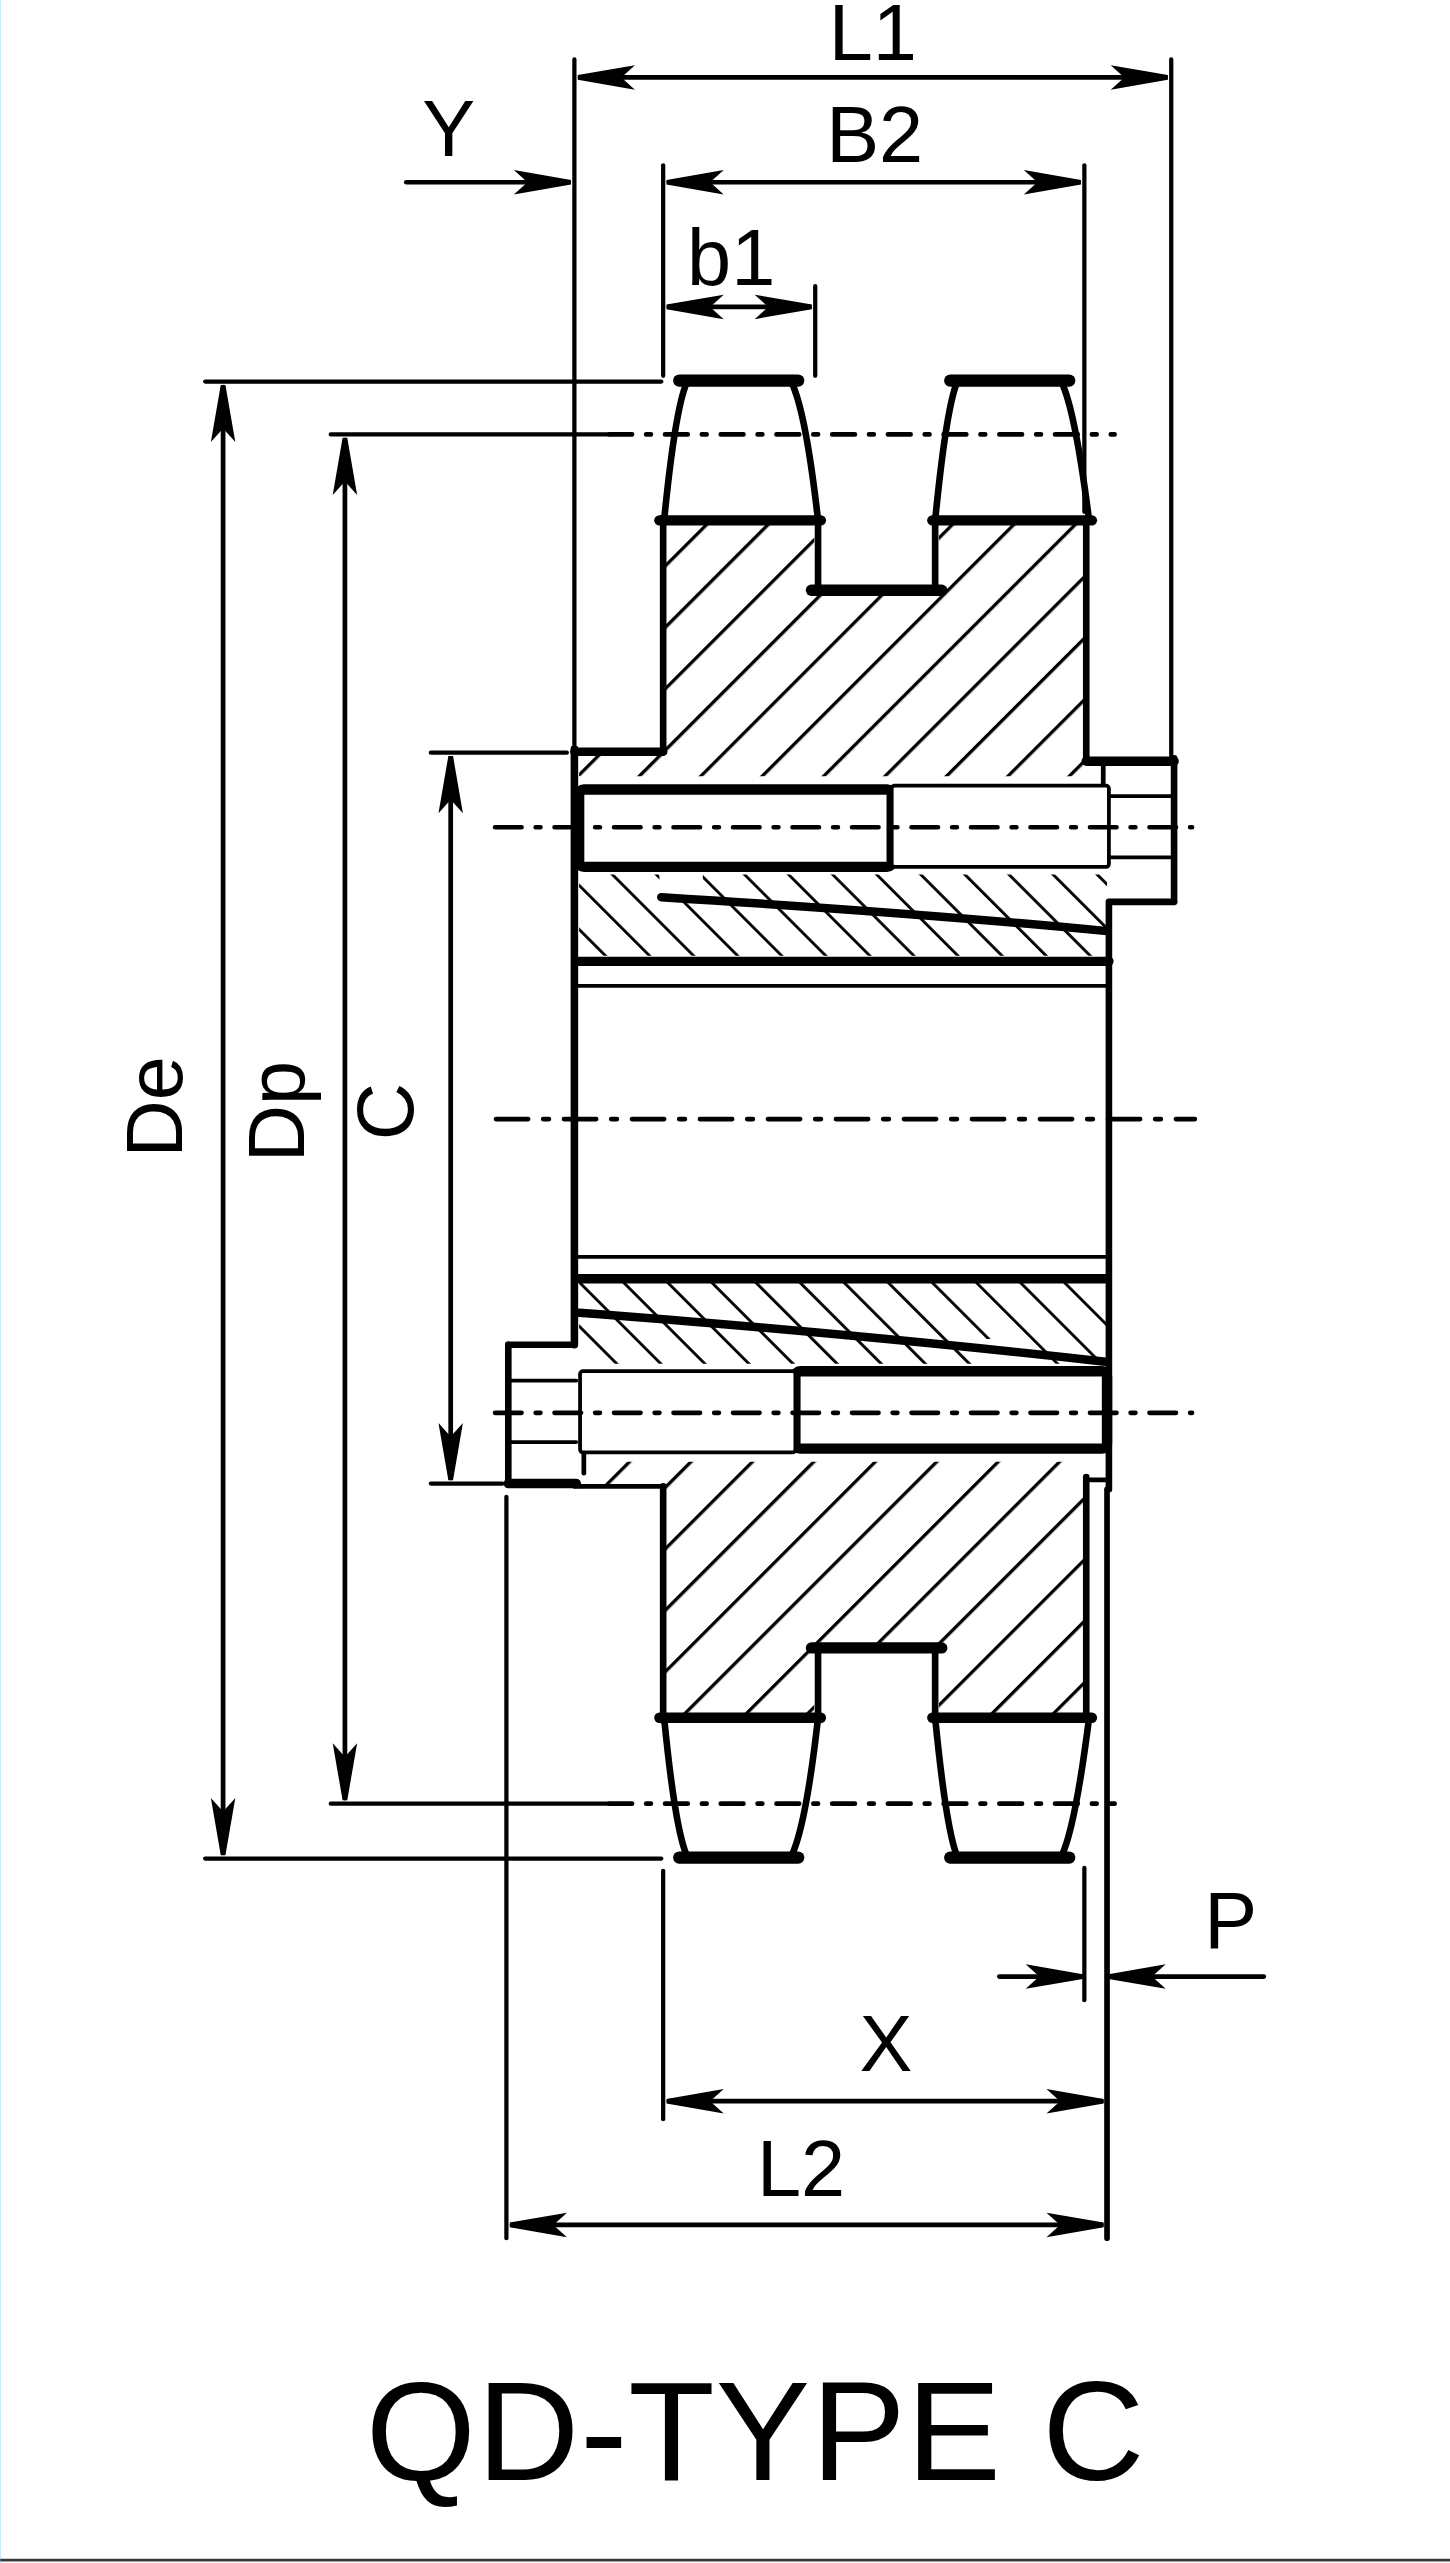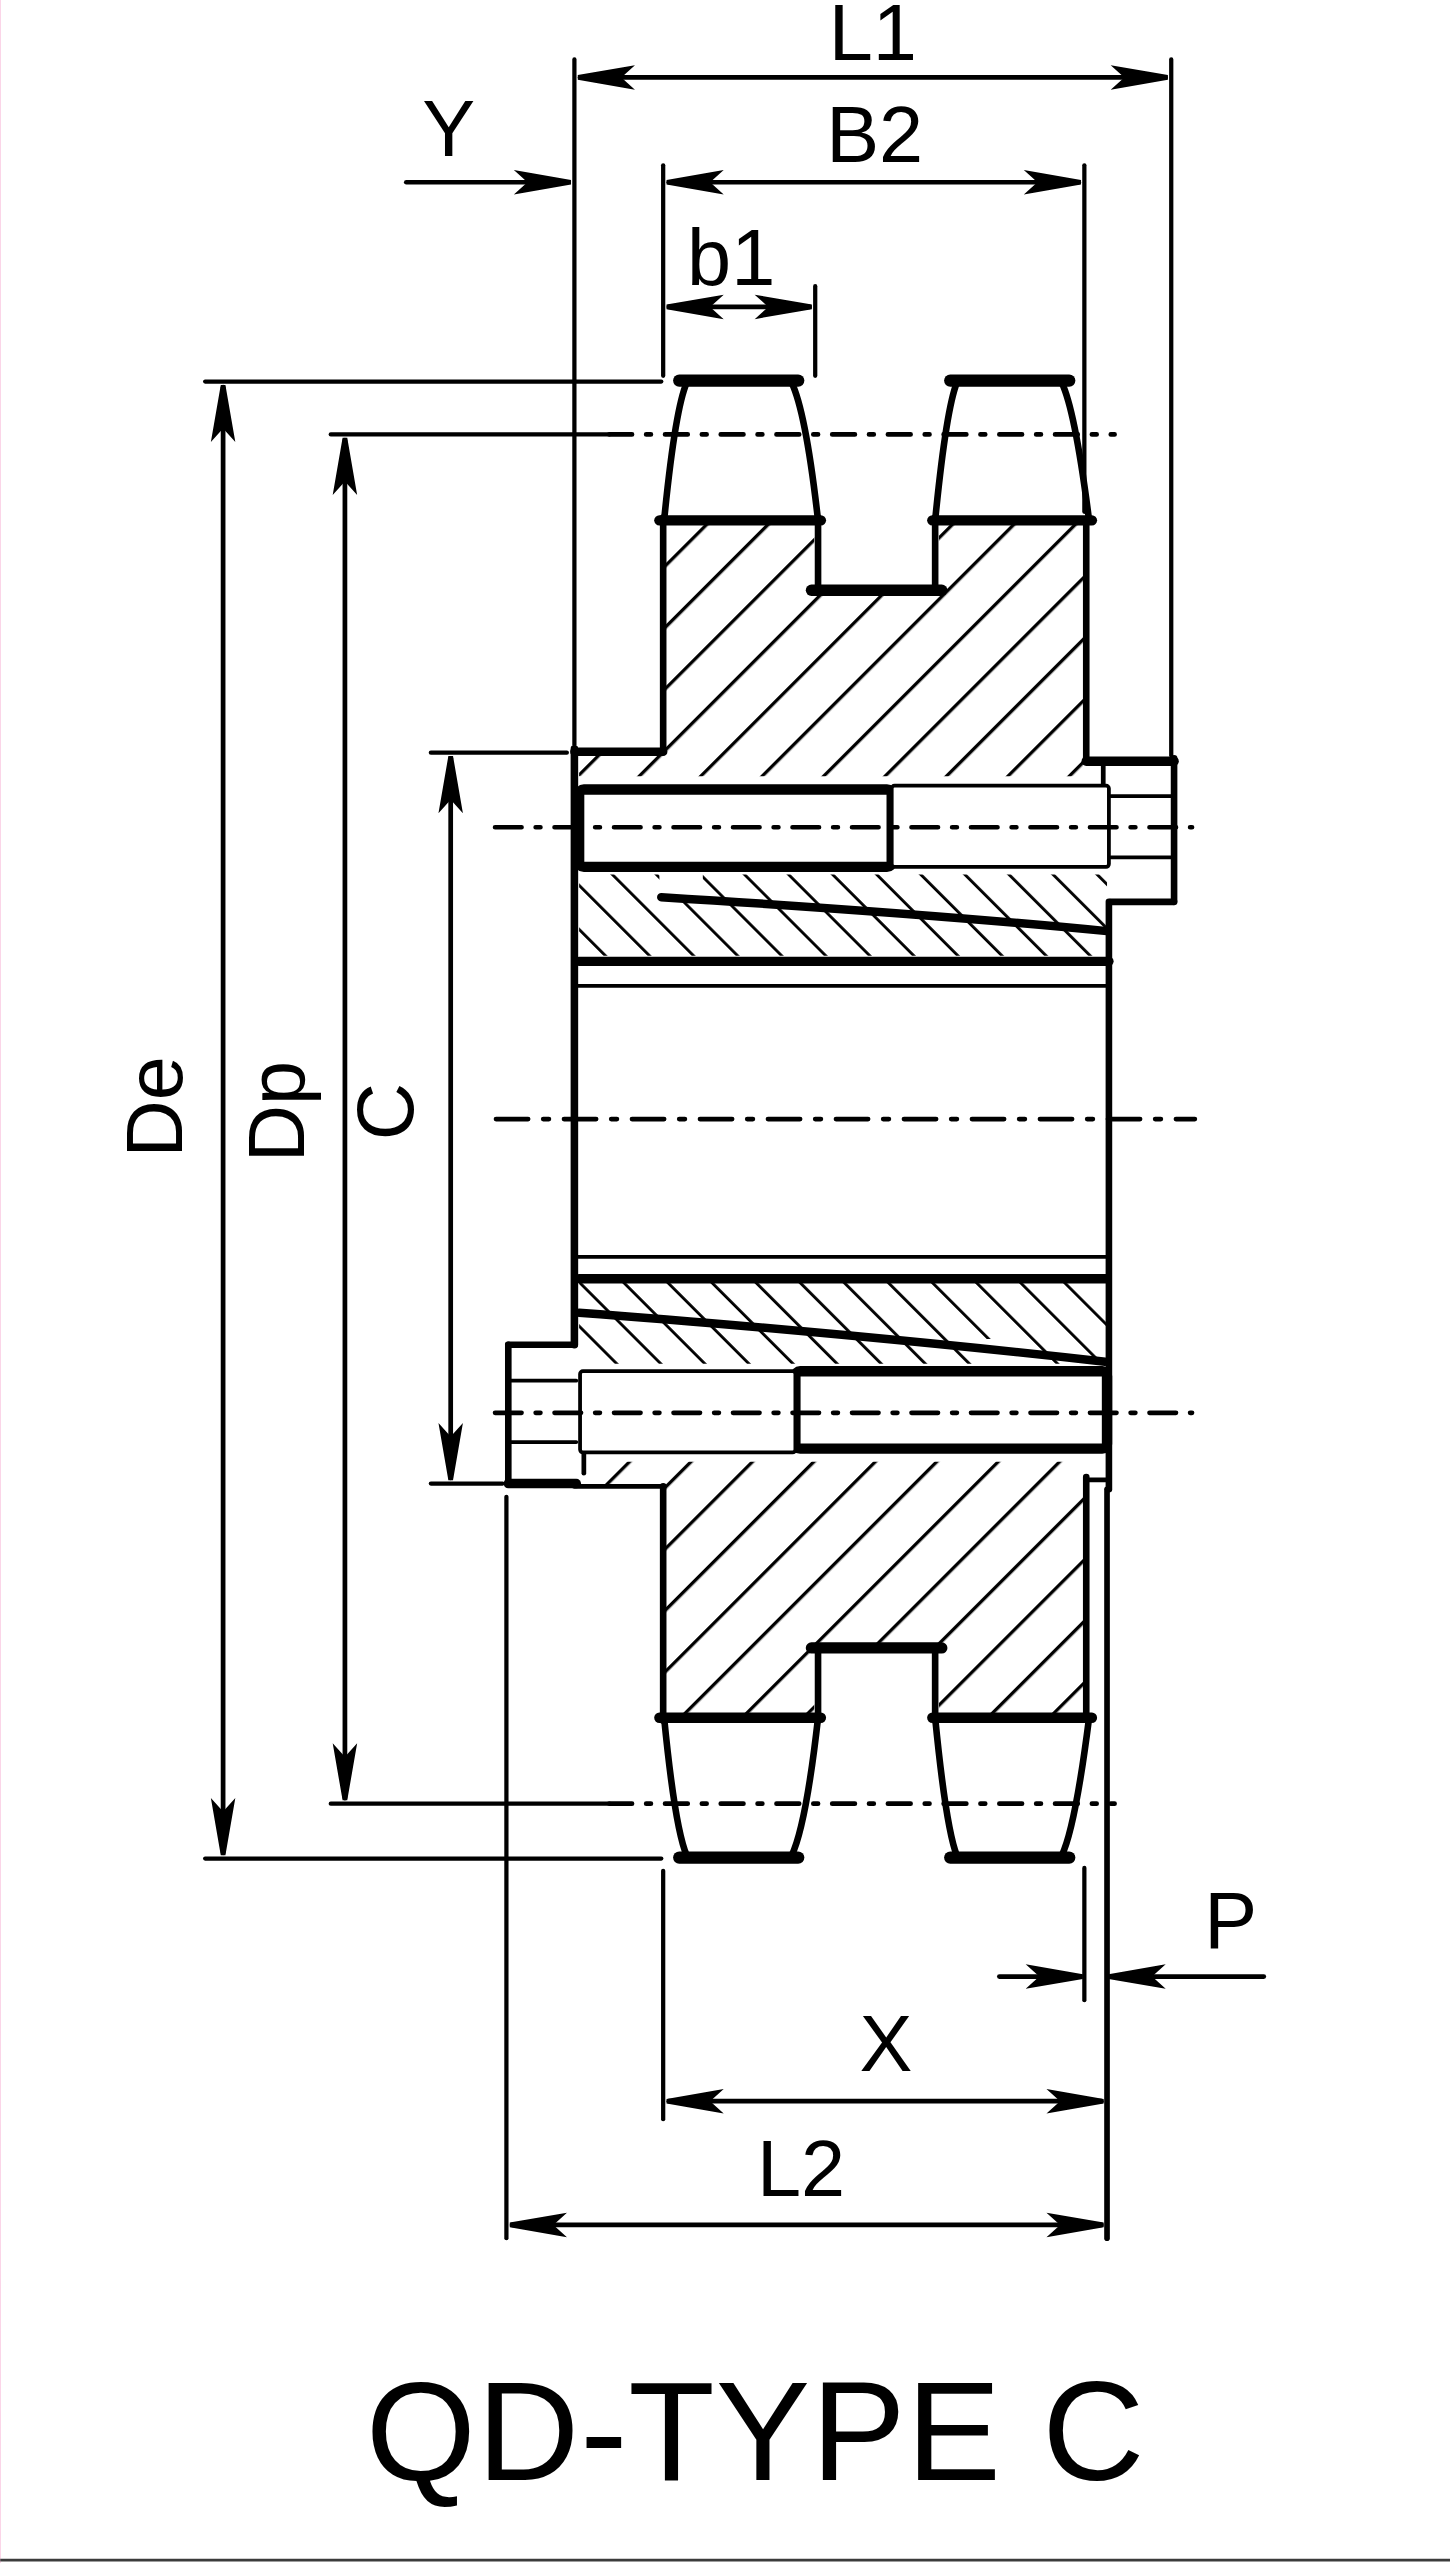--- a/index.html
+++ b/index.html
@@ -5,21 +5,21 @@
   html,body{
     margin:0;
     padding:0;
     background:#ffffff;
     font-family:"Liberation Sans", sans-serif;
   }
   .page{
     position:relative;
     width:1451px;
     height:2563px;
-    background:#ec4899;
+    background:#0ea5e9;
     overflow:hidden;
   }
   svg{ display:block; }
   text{
     fill:#000000;
     font-family:"Liberation Sans", sans-serif;
   }
   .dim-label{ font-size:84px; }
   .title-label{ font-size:150px; letter-spacing:1px; }
 </style>

